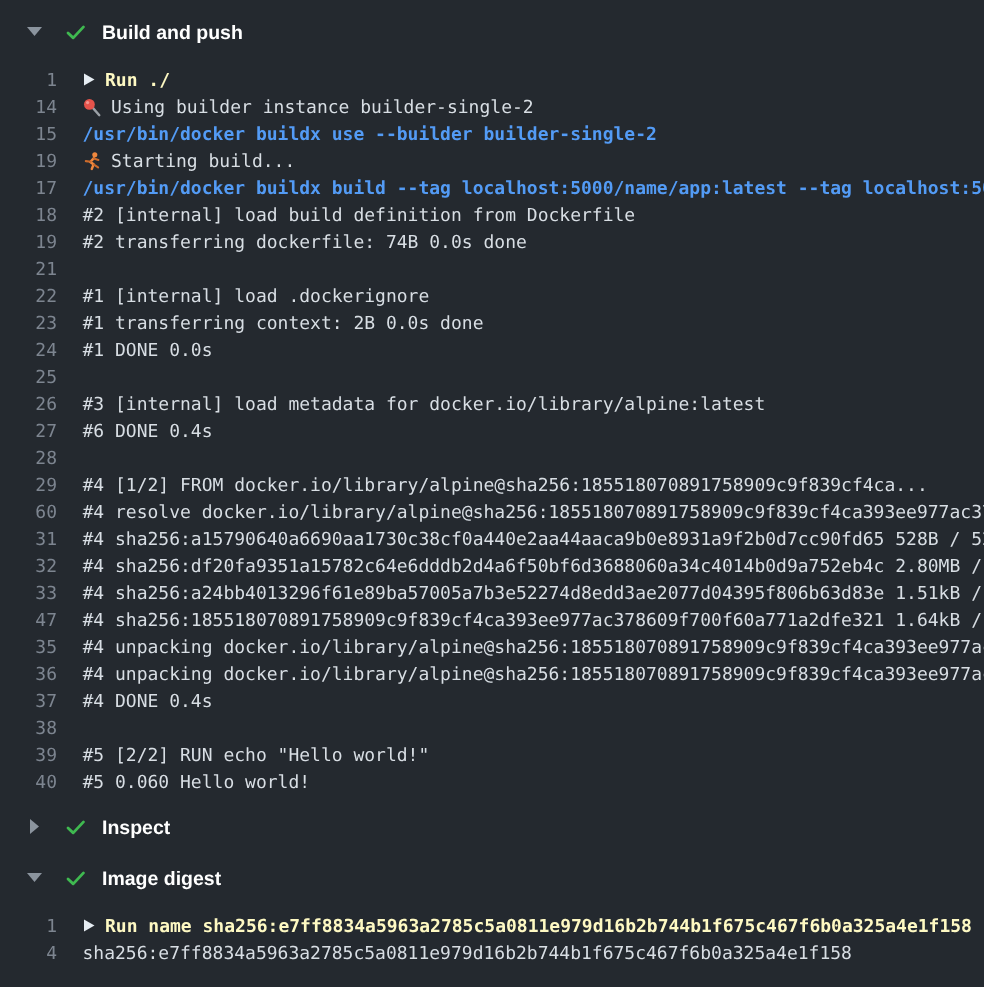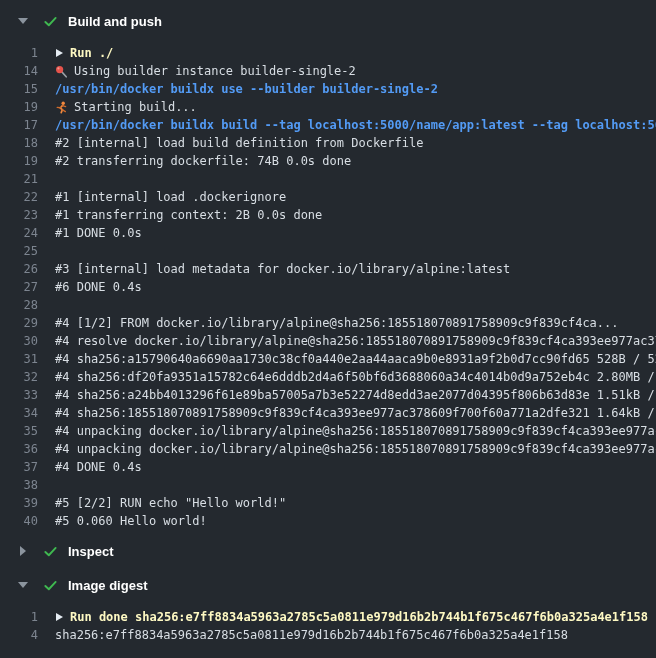--- a/index.html
+++ b/index.html
@@ -218,41 +218,41 @@
     <span class="gutter">28</span>
     <span class="line-content"><span class="line-text"></span></span>
   </div>
 
   <div class="log-line text">
     <span class="gutter">29</span>
     <span class="line-content"><span class="line-text">#4 [1/2] FROM docker.io/library/alpine@sha256:185518070891758909c9f839cf4ca...</span></span>
   </div>
 
   <div class="log-line text">
-    <span class="gutter">30</span>
+    <span class="gutter">60</span>
     <span class="line-content"><span class="line-text">#4 resolve docker.io/library/alpine@sha256:185518070891758909c9f839cf4ca393ee977ac378609f700f60a771a2dfe321</span></span>
   </div>
 
   <div class="log-line text">
     <span class="gutter">31</span>
     <span class="line-content"><span class="line-text">#4 sha256:a15790640a6690aa1730c38cf0a440e2aa44aaca9b0e8931a9f2b0d7cc90fd65 528B / 528B</span></span>
   </div>
 
   <div class="log-line text">
     <span class="gutter">32</span>
     <span class="line-content"><span class="line-text">#4 sha256:df20fa9351a15782c64e6dddb2d4a6f50bf6d3688060a34c4014b0d9a752eb4c 2.80MB / 2</span></span>
   </div>
 
   <div class="log-line text">
     <span class="gutter">33</span>
     <span class="line-content"><span class="line-text">#4 sha256:a24bb4013296f61e89ba57005a7b3e52274d8edd3ae2077d04395f806b63d83e 1.51kB / 1</span></span>
   </div>
 
   <div class="log-line text">
-    <span class="gutter">34</span>
+    <span class="gutter">47</span>
     <span class="line-content"><span class="line-text">#4 sha256:185518070891758909c9f839cf4ca393ee977ac378609f700f60a771a2dfe321 1.64kB / 1</span></span>
   </div>
 
   <div class="log-line text">
     <span class="gutter">35</span>
     <span class="line-content"><span class="line-text">#4 unpacking docker.io/library/alpine@sha256:185518070891758909c9f839cf4ca393ee977ac378609f700f60a771a2dfe321</span></span>
   </div>
 
   <div class="log-line text">
     <span class="gutter">36</span>
@@ -304,21 +304,21 @@
       <span class="status-check">
         <svg viewBox="0 0 16 16" width="15" height="15">
             <path d="M2.5 8.5 L6.2 12 L13.5 4.2" stroke="#3fb950" stroke-width="2" fill="none" stroke-linecap="round" stroke-linejoin="round"></path>
           </svg>
       </span>
       <span class="section-title">Image digest</span>
     </div>
     <div class="log-lines">
   <div class="log-line command">
     <span class="gutter">1</span>
-    <span class="line-content"><span class="run-arrow"></span><span class="line-text">Run done sha256:e7ff8834a5963a2785c5a0811e979d16b2b744b1f675c467f6b0a325a4e1f158</span></span>
+    <span class="line-content"><span class="run-arrow"></span><span class="line-text">Run name sha256:e7ff8834a5963a2785c5a0811e979d16b2b744b1f675c467f6b0a325a4e1f158</span></span>
   </div>
 
   <div class="log-line text">
     <span class="gutter">4</span>
     <span class="line-content"><span class="line-text">sha256:e7ff8834a5963a2785c5a0811e979d16b2b744b1f675c467f6b0a325a4e1f158</span></span>
   </div>
 </div>
   </section>
 </div>
 

